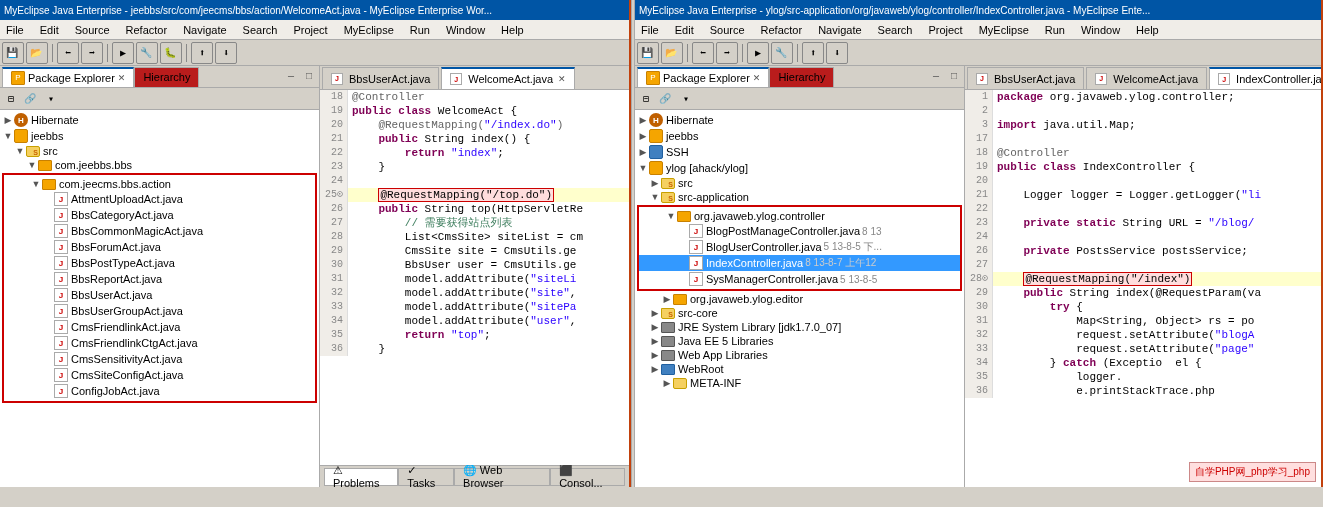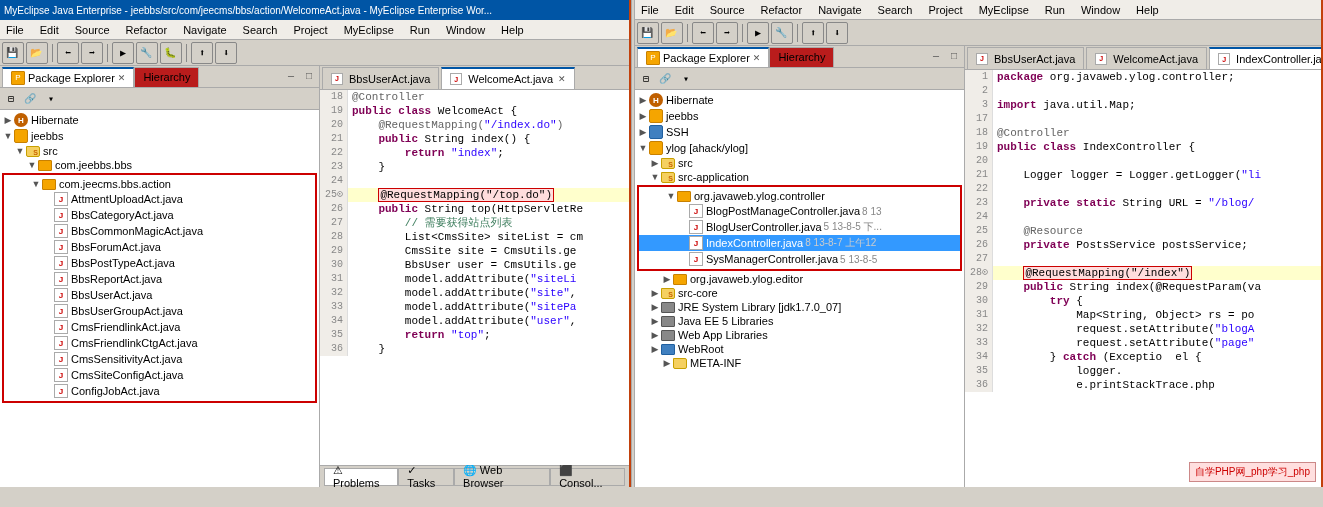--- a/index.html
+++ b/index.html
@@ -811,20 +811,23 @@
           <div class="bottom-tab">⬛ Consol...</div>
         </div>
       </div>
     </div>
   </div>
 
   <div class="ver-divider"></div>
 
   <div class="ide-pane ide-pane-right">
 
+    <div class="title-bar">
+      <span style="font-size:10px; font-family:Arial; overflow:hidden; white-space:nowrap;">MyEclipse Java Enterprise - ylog/src-application/org/javaweb/ylog/controller/IndexController.java - MyEclipse Ente...</span>
+    </div>
 
     <div class="menu-bar">
       <span class="menu-item">File</span>
       <span class="menu-item">Edit</span>
       <span class="menu-item">Source</span>
       <span class="menu-item">Refactor</span>
       <span class="menu-item">Navigate</span>
       <span class="menu-item">Search</span>
       <span class="menu-item">Project</span>
       <span class="menu-item">MyEclipse</span>
@@ -1046,24 +1049,20 @@
             </div>
             <div class="code-line">
               <span class="line-num">23</span>
               <span class="line-content">    <span class="kw">private static</span> String URL = <span class="str">"/blog/</span></span>
             </div>
             <div class="code-line">
               <span class="line-num">24</span>
               <span class="line-content"></span>
             </div>
             <div class="code-line">
-              <span class="line-num">25</span>
-              <span class="line-content">    <span class="ann">@Resource</span></span>
-            </div>
-            <div class="code-line">
               <span class="line-num">26</span>
               <span class="line-content">    <span class="kw">private</span> PostsService postsService;</span>
             </div>
             <div class="code-line">
               <span class="line-num">27</span>
               <span class="line-content"></span>
             </div>
             <div class="code-line highlight-line">
               <span class="line-num">28⊙</span>
               <span class="line-content">    <span class="highlight-text">@RequestMapping("/index")</span></span>

